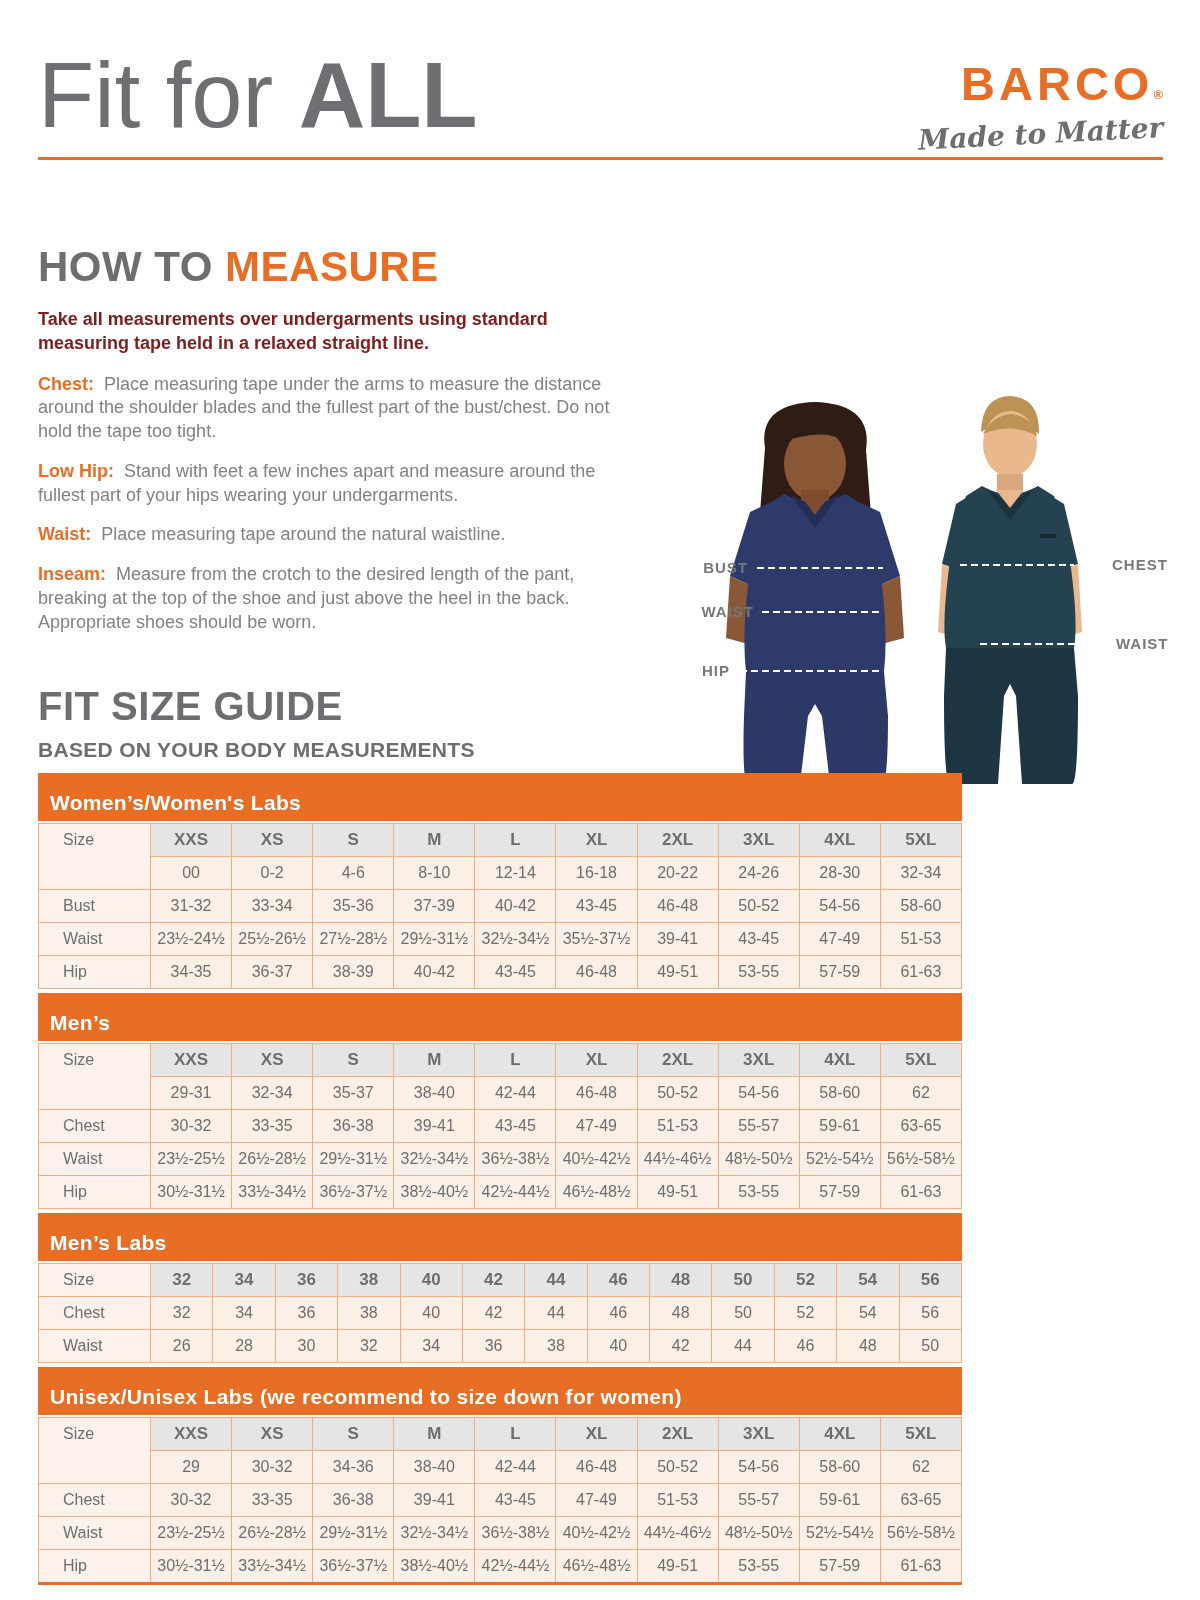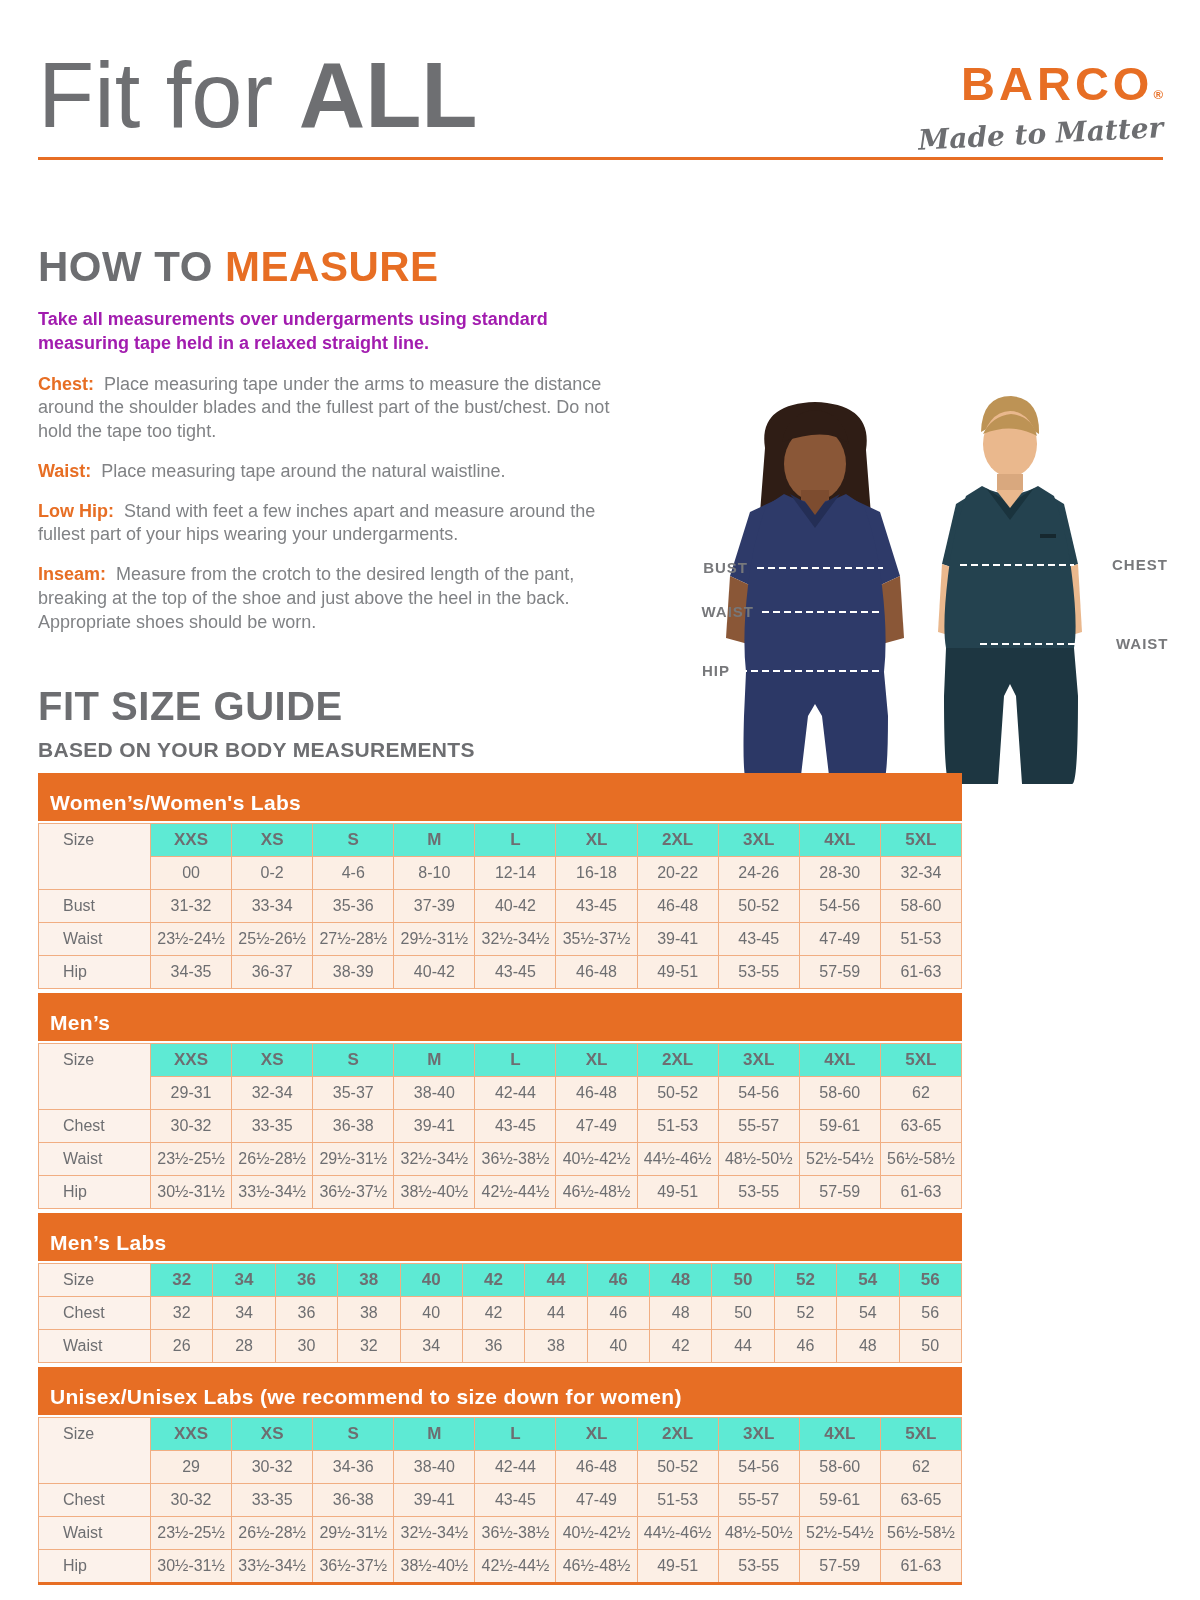--- a/index.html
+++ b/index.html
@@ -15,62 +15,62 @@
   .brand-name{color:#E76E24;font-size:47px;font-weight:800;letter-spacing:4px;line-height:1;}
   .brand-name .reg{font-size:13px;letter-spacing:0;vertical-align:1px;}
   .brand-tagline{font-family:"DejaVu Serif",serif;font-style:italic;font-weight:700;font-size:28px;color:#6d6e71;margin-top:4px;transform:rotate(-3deg);transform-origin:right center;}
   .rule{position:absolute;top:157px;left:38px;right:37px;height:3px;background:#E76E24;}
 
   
   .how-to{position:absolute;top:246px;left:38px;width:600px;}
   .htm-h{font-size:42px;font-weight:800;margin:0 0 20px 0;letter-spacing:.5px;line-height:1;}
   .htm-h .gray{color:#6d6e71;}
   .htm-h .orange{color:#E76E24;}
-  .intro{font-weight:700;color:#a21caf;font-size:18px;line-height:1.32;margin:0 0 17px 0;}
+  .intro{font-weight:700;color:#7f1d1d;font-size:18px;line-height:1.32;margin:0 0 17px 0;}
   .measure{color:#808285;font-size:18px;line-height:1.32;margin:0 0 16px 0;}
   .mlabel{color:#E76E24;font-weight:700;}
 
   
   .figure{position:absolute;top:386px;left:650px;width:550px;height:400px;z-index:0;}
   .figure svg{display:block;}
 
   
   .size-guide{position:absolute;top:684px;left:38px;width:924px;z-index:1;}
   .fsg-h{font-size:40px;font-weight:800;color:#6d6e71;margin:0 0 10px 0;letter-spacing:.5px;line-height:1.1;}
   .fsg-sub{font-size:21px;font-weight:800;color:#6d6e71;margin:0 0 12px 0;letter-spacing:.3px;line-height:1.1;}
   .band{background:#E76E24;color:#fff;font-weight:700;font-size:21px;padding:18px 12px 6px 12px;letter-spacing:.3px;margin-bottom:2px;}
   .table-block{margin-bottom:4px;}
   #tables .table-block:last-child table{border-bottom:3px solid #E76E24;}
   table{width:100%;border-collapse:collapse;table-layout:fixed;}
   td{border:1px solid #F1AE82;height:32px;font-size:16px;color:#6d6e71;text-align:center;background:#FCEFE5;padding:0;}
   td.label{text-align:left;padding-left:24px;background:#FCF2EB;}
   td.label.span2{vertical-align:top;padding-top:7px;}
-  td.size-cell{background:#5eead4;font-weight:700;font-size:17px;}
+  td.size-cell{background:#e5e5e5;font-weight:700;font-size:17px;}
 </style>
 </head>
 <body>
 
 <div class="page">
 
   <div class="hdr">
     <div class="title"><span class="t-reg">Fit for </span><span class="t-bold">ALL</span></div>
     <div class="brand">
       <div class="brand-name"><span>BARCO</span><span class="reg">®</span></div>
       <div class="brand-tagline">Made to Matter</div>
     </div>
   </div>
   <div class="rule"></div>
 
   <div class="how-to">
     <h2 class="htm-h"><span class="gray">HOW TO </span><span class="orange">MEASURE</span></h2>
     <p class="intro">Take all measurements over undergarments using standard measuring tape held in a relaxed straight line.</p>
     <div id="measure-items">
         <p class="measure"><span class="mlabel">Chest:</span>&nbsp; Place measuring tape under the arms to measure the distance around the shoulder blades and the fullest part of the bust/chest. Do not hold the tape too tight.</p>
+        <p class="measure"><span class="mlabel">Low Hip:</span>&nbsp; Stand with feet a few inches apart and measure around the fullest part of your hips wearing your undergarments.</p>
         <p class="measure"><span class="mlabel">Waist:</span>&nbsp; Place measuring tape around the natural waistline.</p>
-        <p class="measure"><span class="mlabel">Low Hip:</span>&nbsp; Stand with feet a few inches apart and measure around the fullest part of your hips wearing your undergarments.</p>
         <p class="measure"><span class="mlabel">Inseam:</span>&nbsp; Measure from the crotch to the desired length of the pant, breaking at the top of the shoe and just above the heel in the back. Appropriate shoes should be worn.</p>
       </div>
   </div>
 
   <div class="figure">
     <svg width="550" height="400" viewBox="0 0 550 400">
 
       <g>
         <path d="M115,62 Q108,18 165,16 Q223,18 216,64 L224,168 Q226,186 204,192 L126,192 Q105,186 107,166 Z" fill="#2f1d15"></path>
         <ellipse cx="165" cy="78" rx="31" ry="37" fill="#8a5737"></ellipse>

